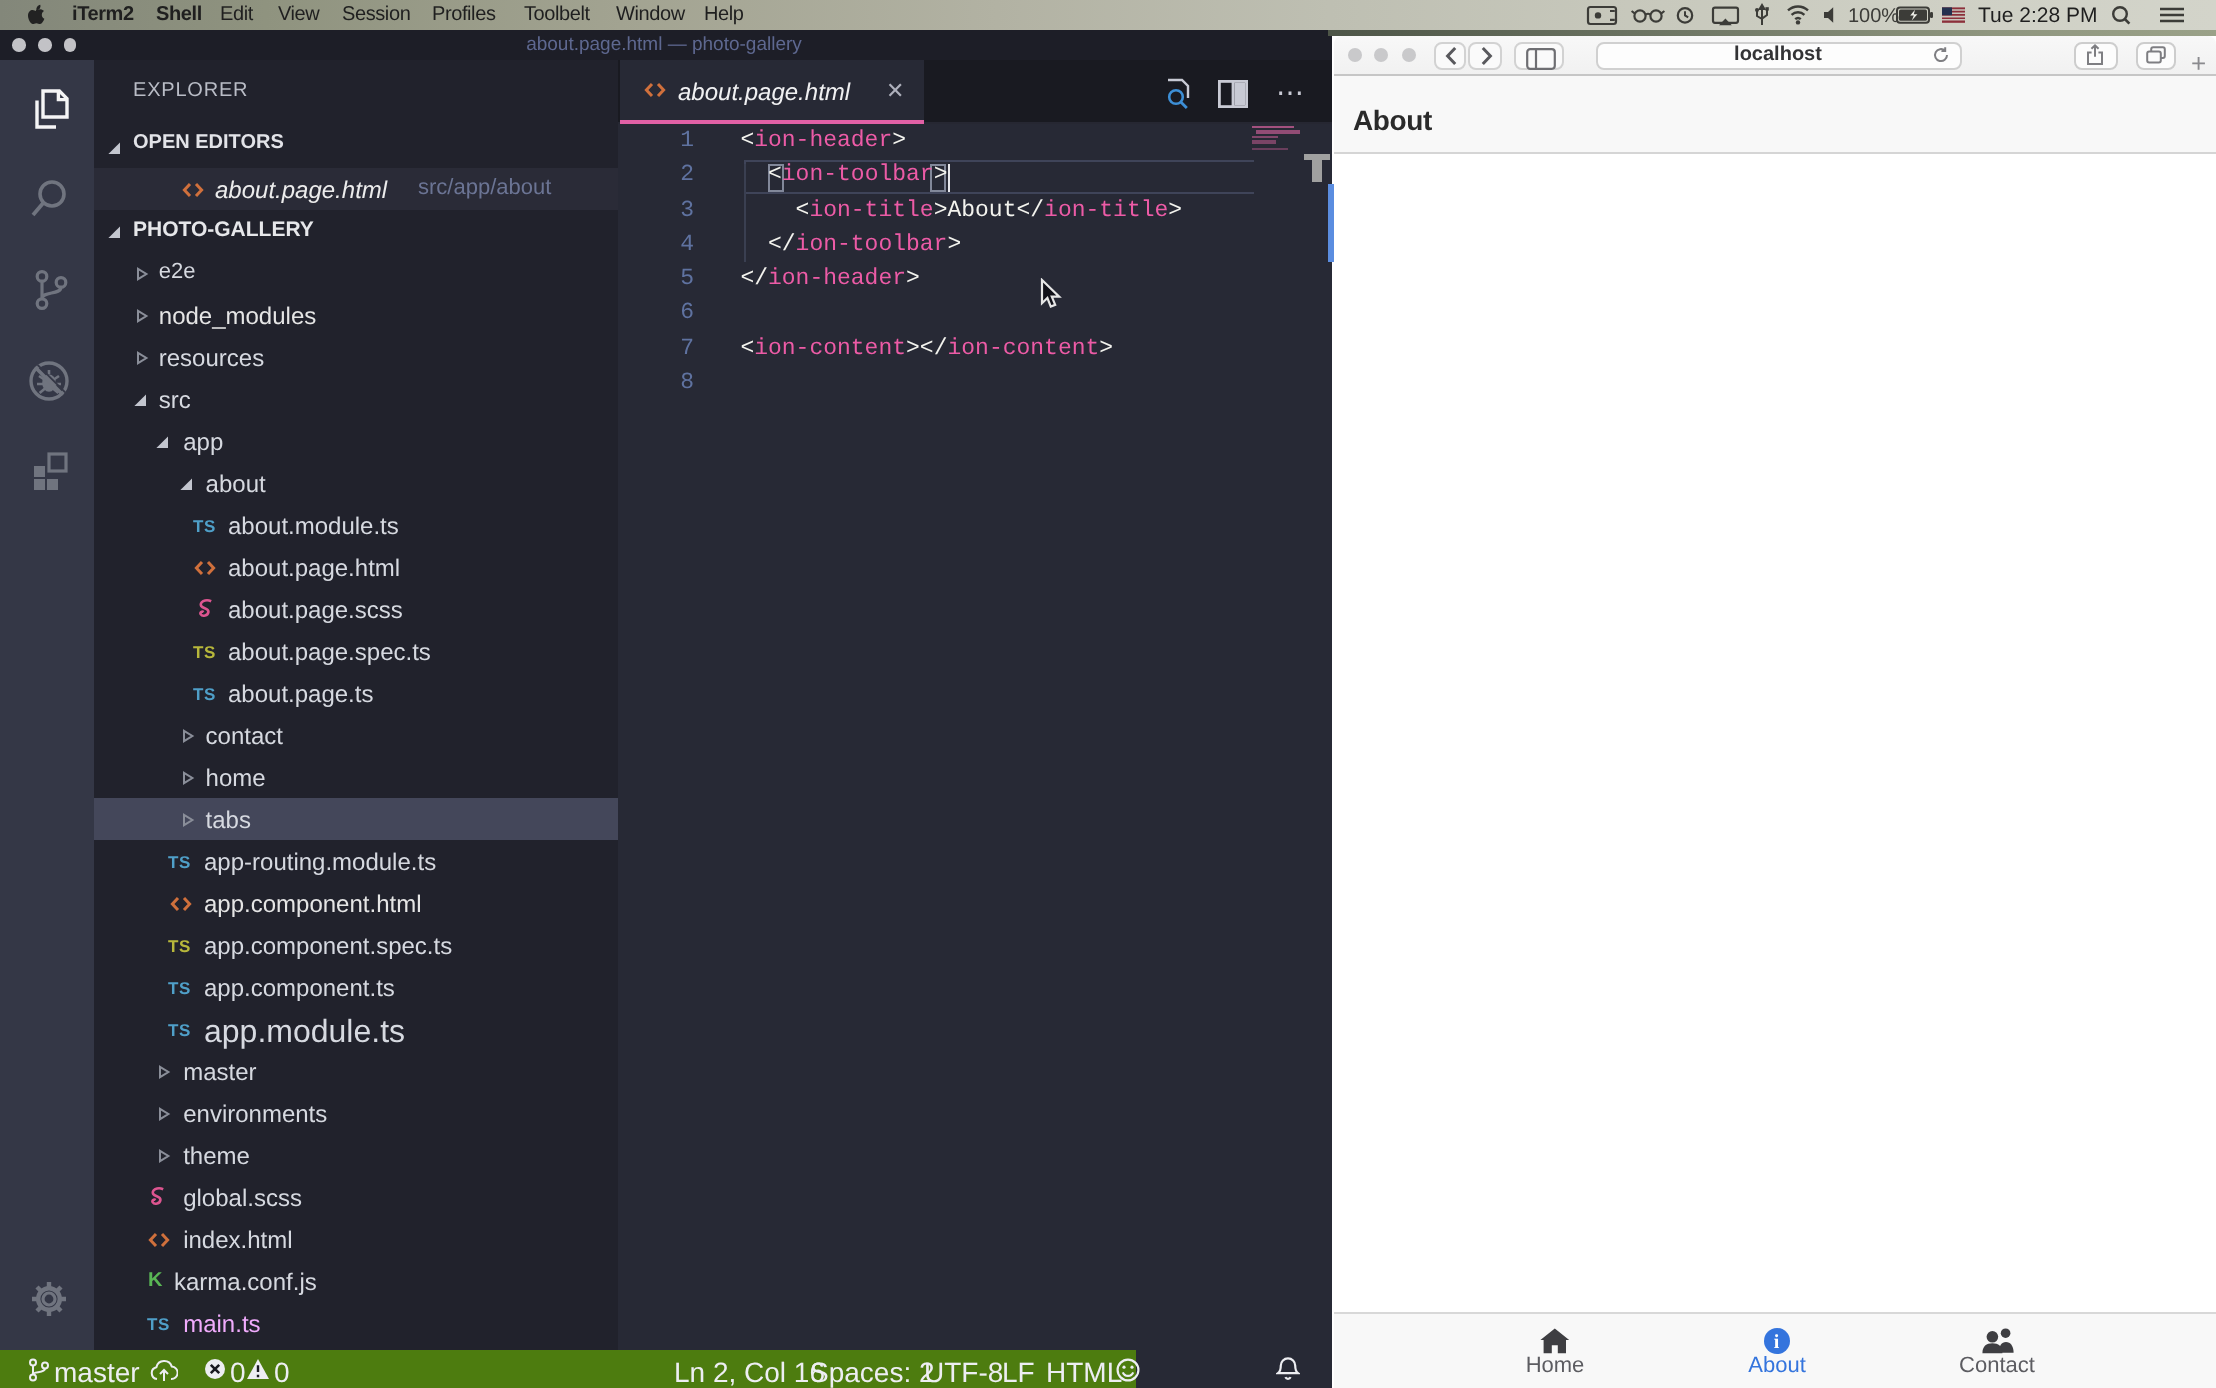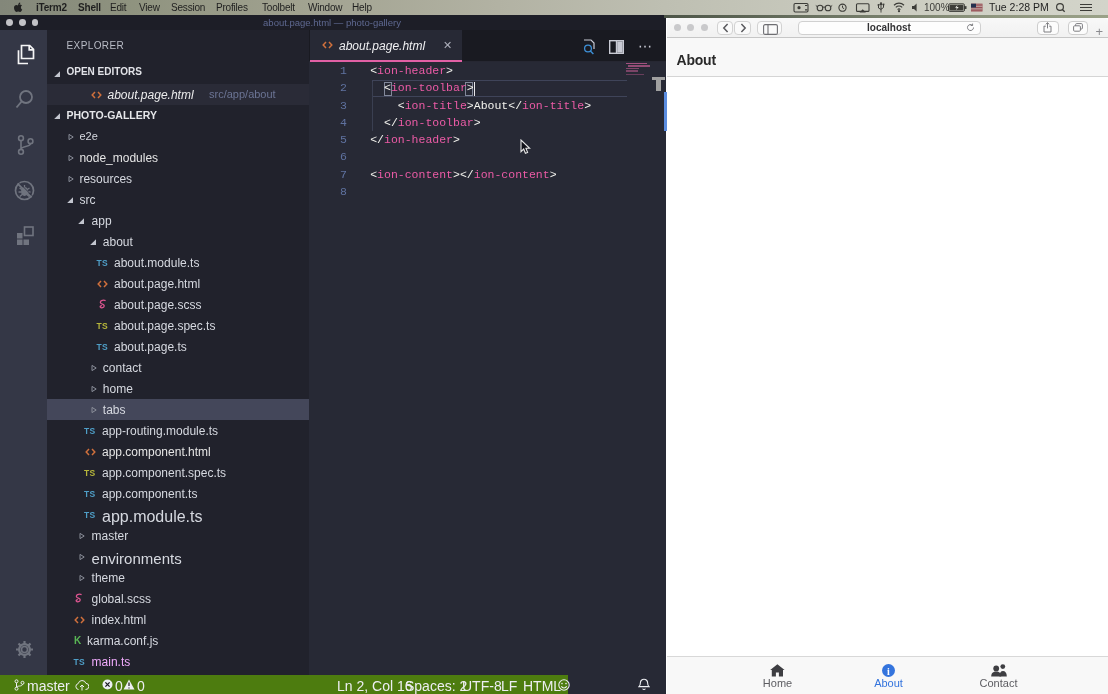--- a/index.html
+++ b/index.html
@@ -175,21 +175,21 @@
       <span class="a" style="left:55px;top:456.5px;font-size:12px;color:#d6d9e0;white-space:nowrap">app.component.ts</span>
       <span class="a" style="left:37px;top:479.5px;font-size:8.5px;font-weight:bold;color:#4f9fc8;letter-spacing:0.3px">TS</span>
       <span class="a" style="left:55px;top:477.5px;font-size:16px;color:#d6d9e0;white-space:nowrap">app.module.ts</span>
       <svg class="a" style="left:30.5px;top:501.5px" width="8" height="8" viewBox="0 0 8 8">
         <path d="M2 1.4 L6.2 4 L2 6.6 Z" fill="none" stroke="#8a8e99" stroke-width="1"></path>
       </svg>
       <span class="a" style="left:44.599999999999994px;top:498.5px;font-size:12px;color:#d6d9e0;white-space:nowrap">master</span>
       <svg class="a" style="left:30.5px;top:522.5px" width="8" height="8" viewBox="0 0 8 8">
         <path d="M2 1.4 L6.2 4 L2 6.6 Z" fill="none" stroke="#8a8e99" stroke-width="1"></path>
       </svg>
-      <span class="a" style="left:44.599999999999994px;top:519.5px;font-size:15px;color:#d6d9e0;white-space:nowrap">environments</span>
+      <span class="a" style="left:44.599999999999994px;top:519.5px;font-size:12px;color:#d6d9e0;white-space:nowrap">environments</span>
       <svg class="a" style="left:30.5px;top:543.5px" width="8" height="8" viewBox="0 0 8 8">
         <path d="M2 1.4 L6.2 4 L2 6.6 Z" fill="none" stroke="#8a8e99" stroke-width="1"></path>
       </svg>
       <span class="a" style="left:44.599999999999994px;top:540.5px;font-size:12px;color:#d6d9e0;white-space:nowrap">theme</span>
       <svg class="a" style="left:27px;top:563.0px" width="10" height="11" viewBox="0 0 10 11">
         <path d="M7.6 1.6 C4.6 0.2 1.6 2.2 2.6 4.0 C3.4 5.4 6.4 5.0 6.2 7.0 C6.0 8.8 3.2 9.4 2.4 8.2 C1.8 7.3 3.0 6.4 3.8 7.0" fill="none" stroke="#dd5590" stroke-width="1.3"></path>
       </svg>
       <span class="a" style="left:44.599999999999994px;top:561.5px;font-size:12px;color:#d6d9e0;white-space:nowrap">global.scss</span>
       <svg class="a" style="left:26.5px;top:585.5px" width="11" height="8" viewBox="0 0 11 8">
         <path d="M4 1 L1.2 4 L4 7 M7 1 L9.8 4 L7 7" fill="none" stroke="#d0703c" stroke-width="1.5"></path>

